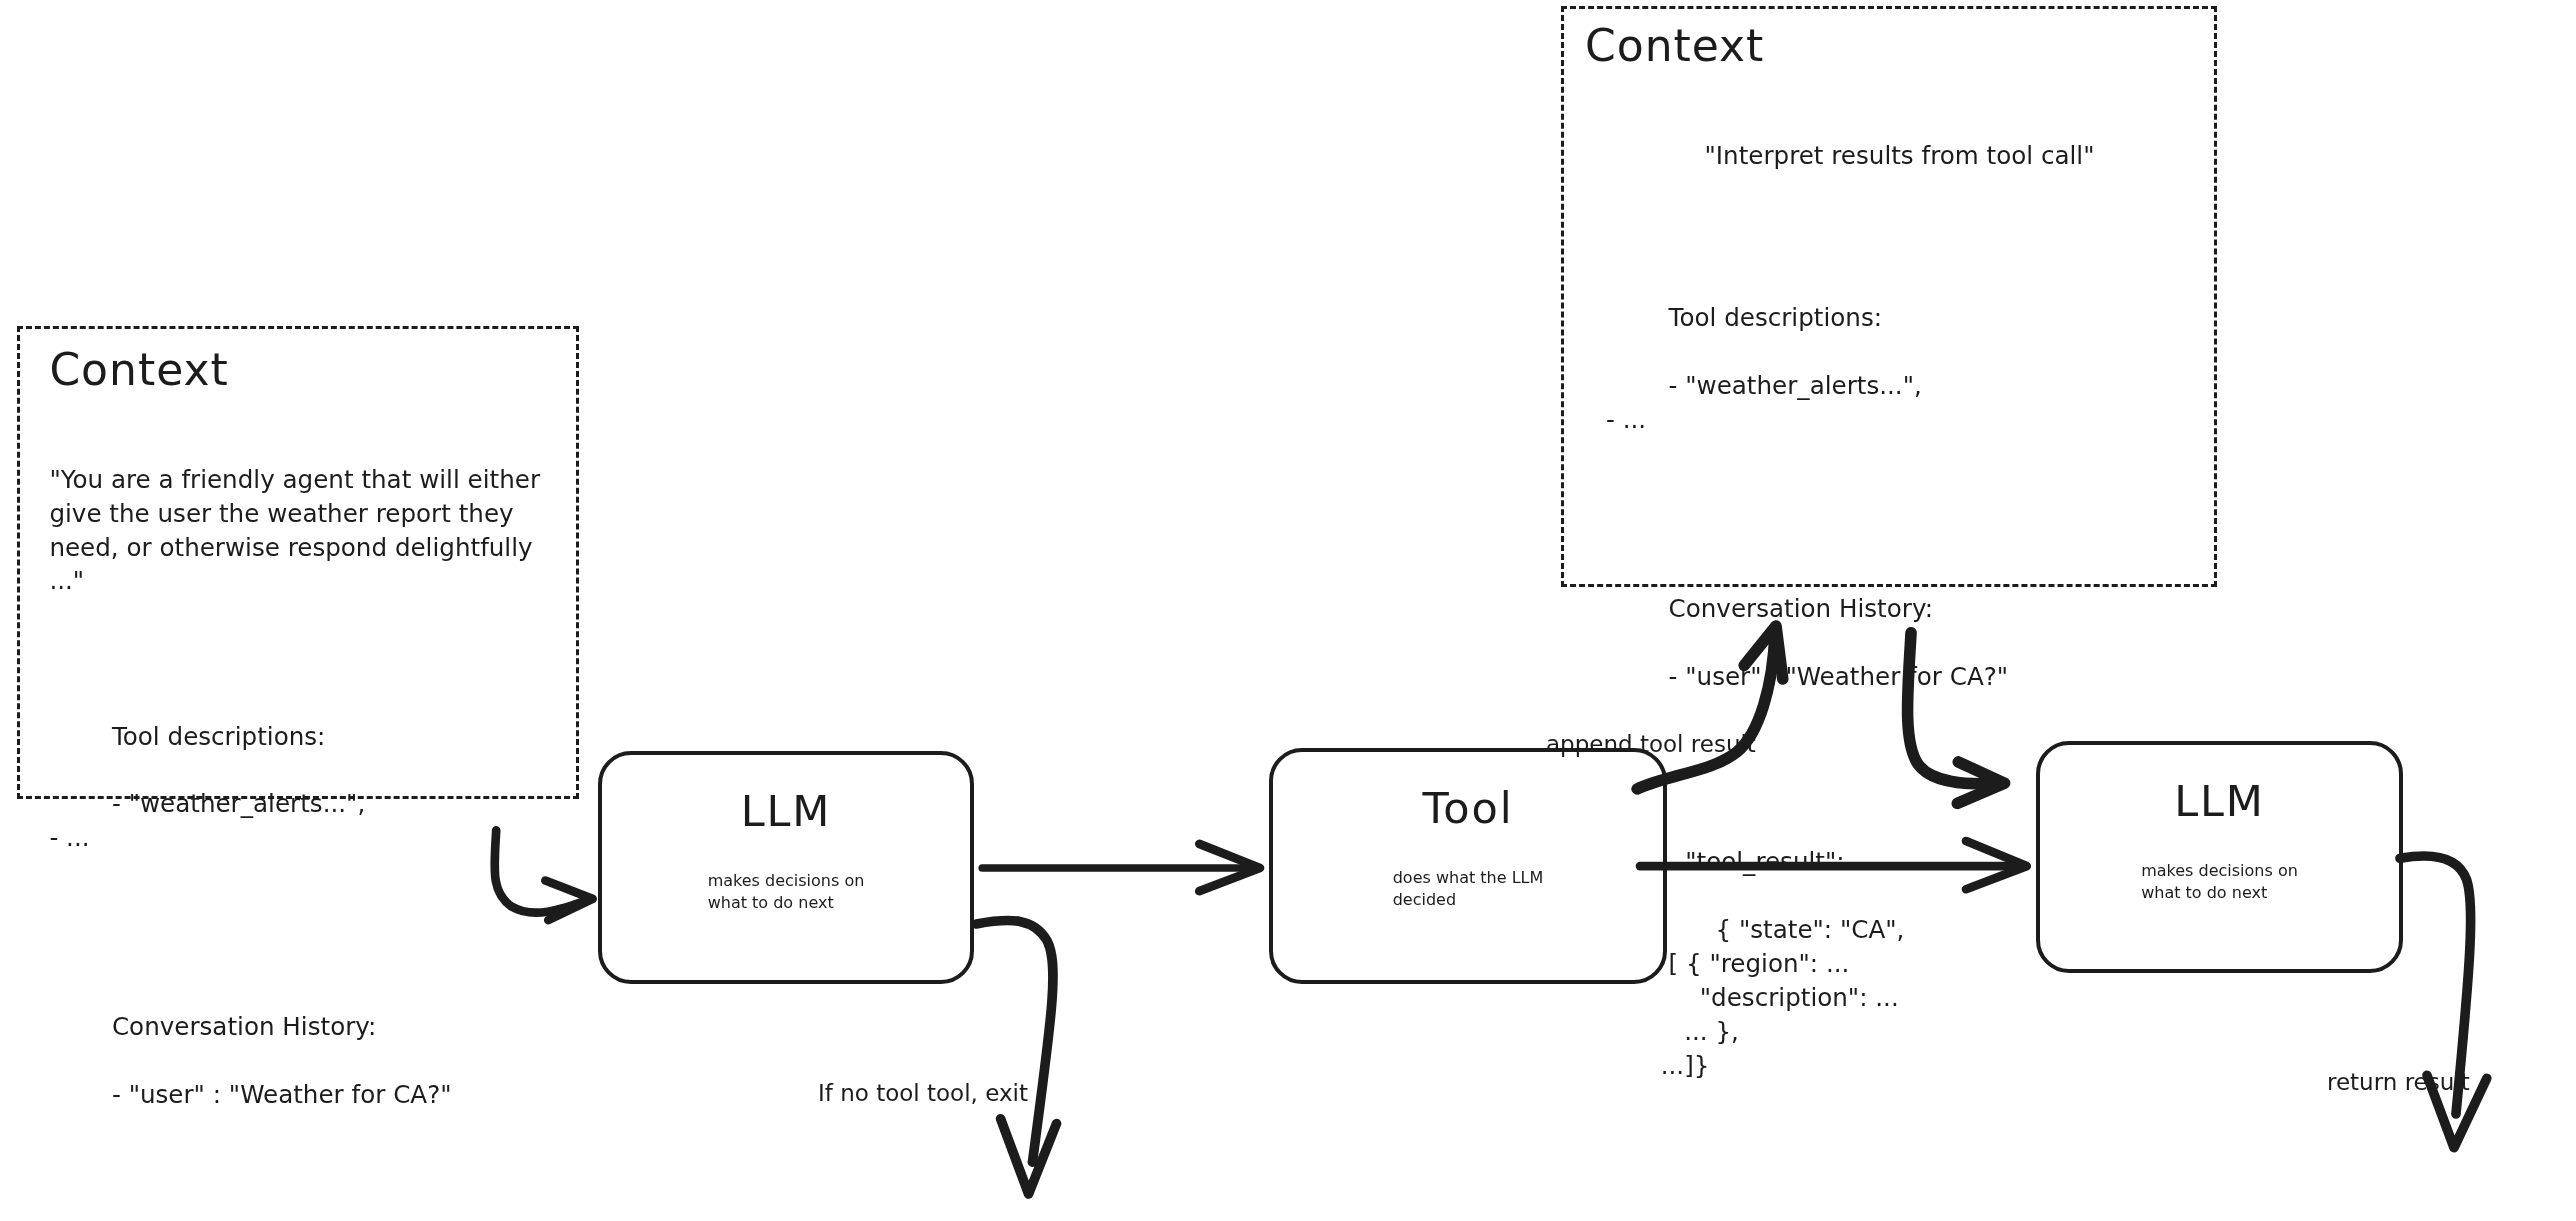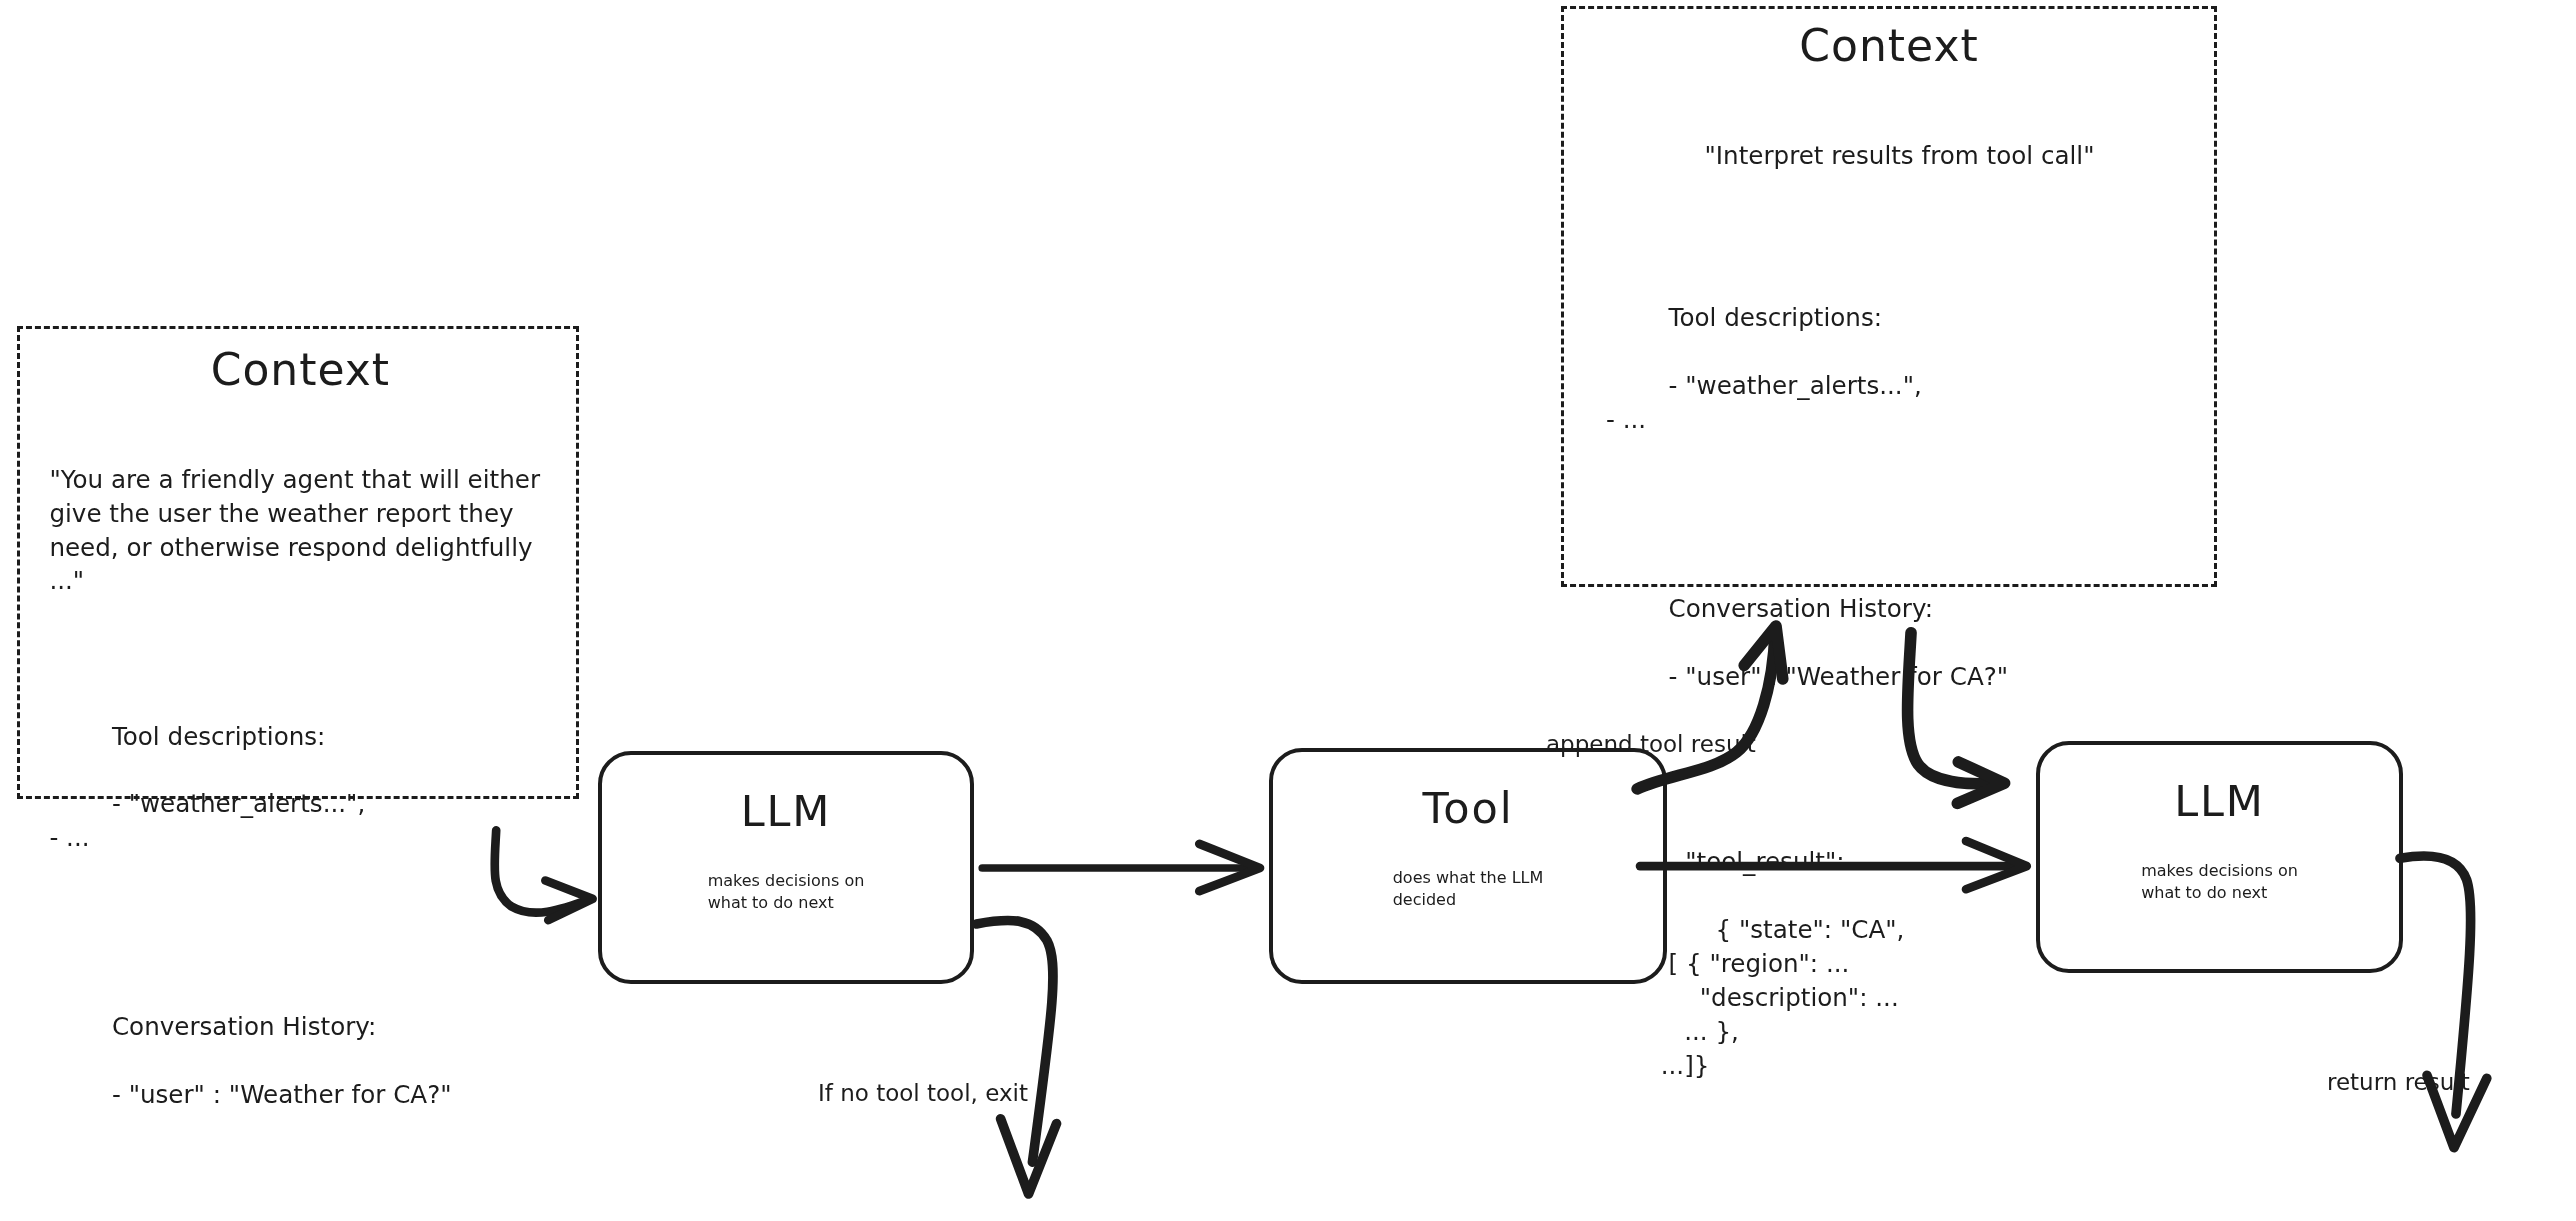--- a/index.html
+++ b/index.html
@@ -18,21 +18,21 @@
     color: #1c1c1c;
   }
   
   .context-box {
     position: absolute;
     border: 3.9px dashed #1c1c1c;
     background: #ffffff;
     box-sizing: border-box;
   }
   .context-title {
-    text-align: center;
+    text-align: left;
     font-size: 44px;
     letter-spacing: 1px;
     font-weight: 400;
     margin: 0;
     line-height: 1.1;
   }
   .context-body {
     font-size: 24.6px;
     line-height: 1.38;
     white-space: pre-wrap;

